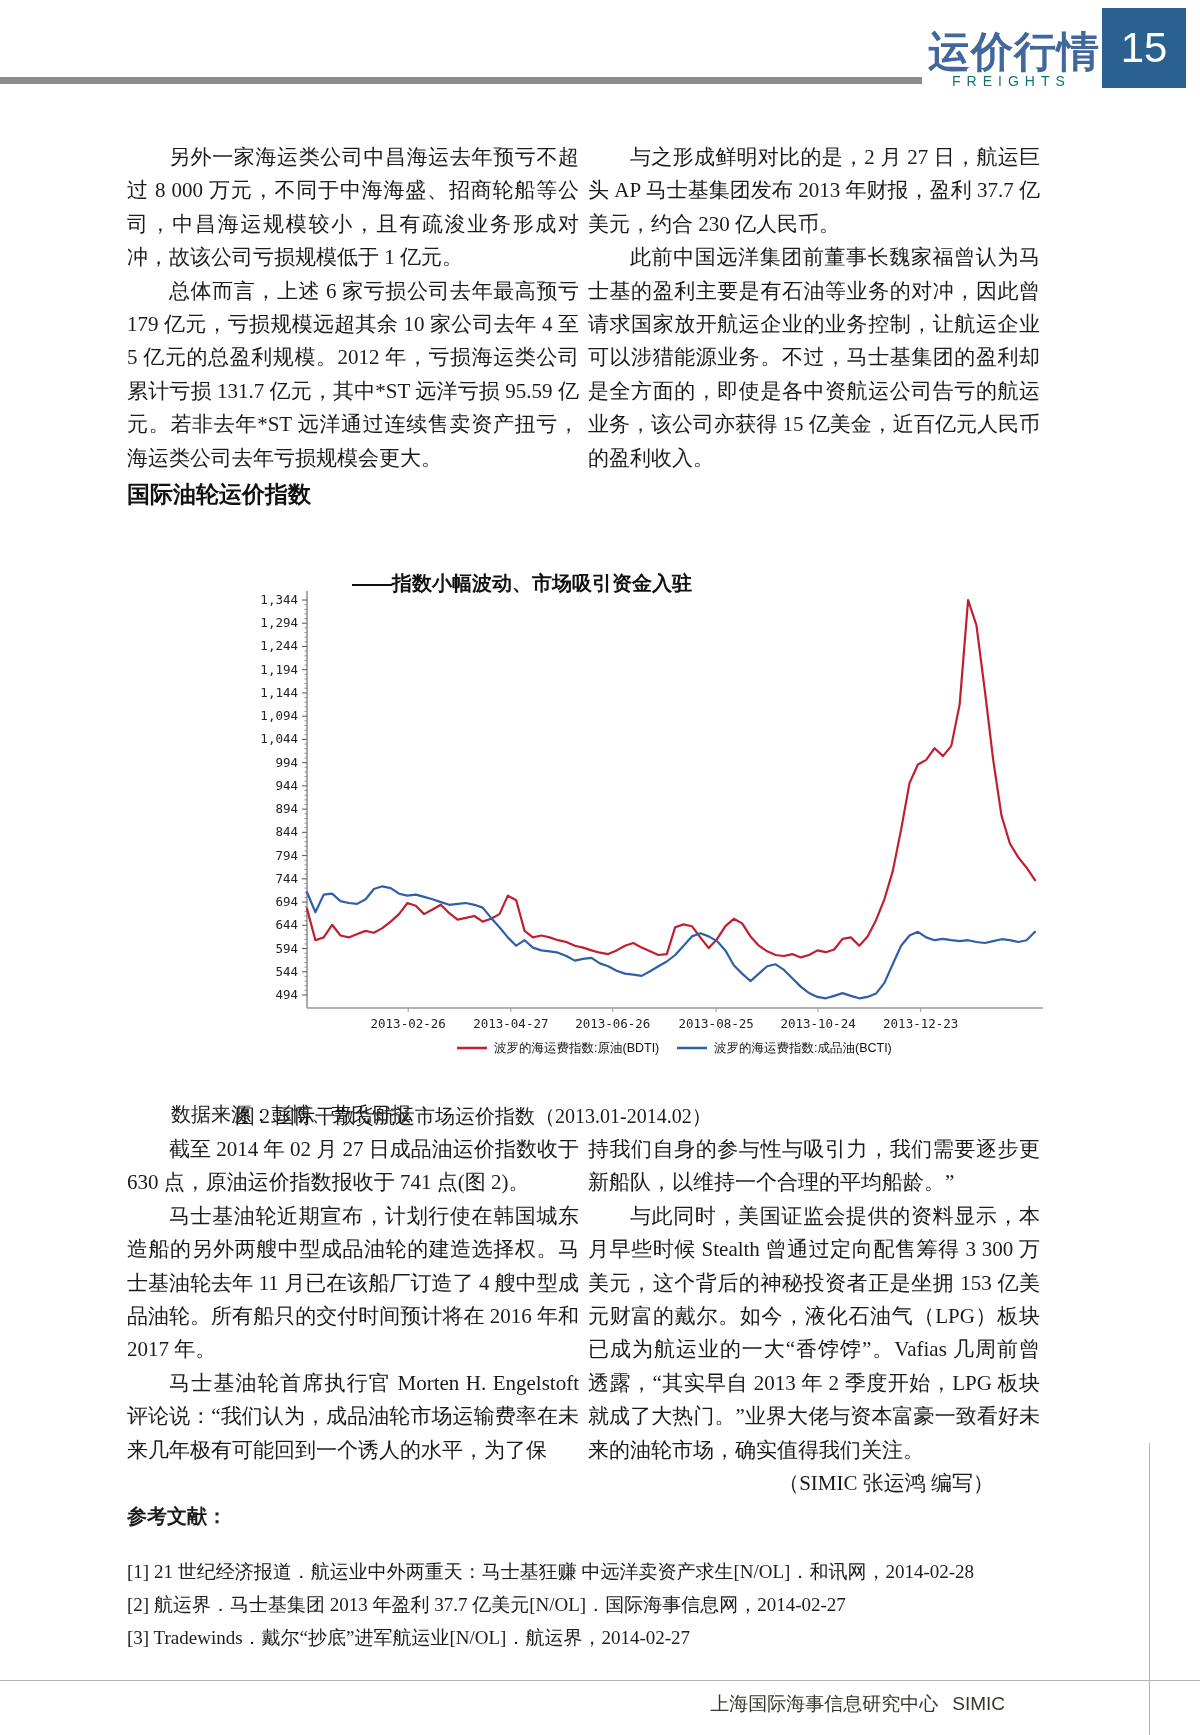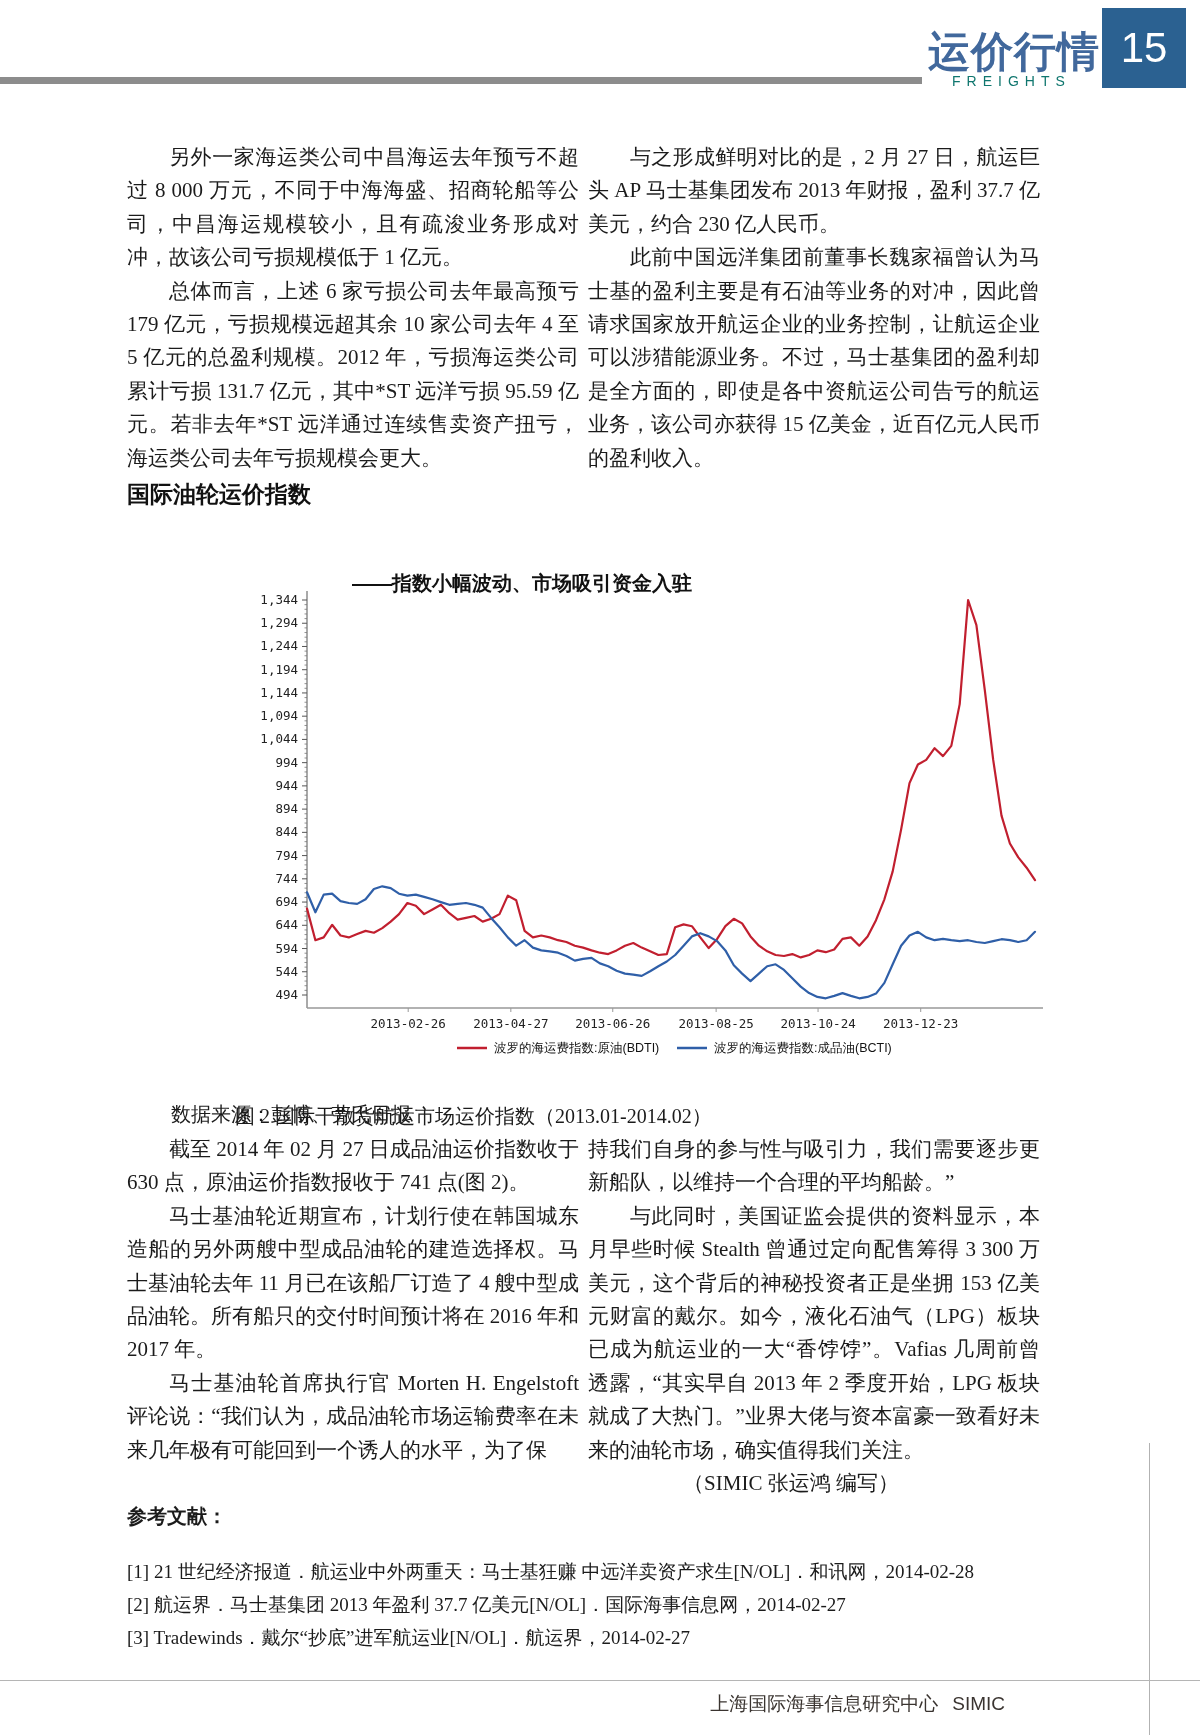--- a/index.html
+++ b/index.html
@@ -14,21 +14,21 @@
   .page-badge{position:absolute;left:1102px;top:8px;width:84px;height:80px;background:#2b6191;
         color:#fff;font-family:"Liberation Sans",sans-serif;font-size:42px;
         display:flex;align-items:center;justify-content:center;}
   
   .cols{position:absolute;left:127px;width:913px;display:flex;gap:9px;}
   #intro-block{top:141px;}
   #body-block{top:1133px;}
   .col{width:452px;text-align:justify;font-size:21px;line-height:33.4px;}
   .para{margin:0;}
   .indent{text-indent:2em;}
-  .byline{margin:0;text-align:center;padding-right:46px;}
+  .byline{margin:0;text-align:right;padding-right:46px;}
   
   .section-heading{position:absolute;left:127px;top:479px;font-family:Liberation Sans, sans-serif;
         font-weight:bold;font-size:23px;color:#111;}
   .section-subtitle{position:absolute;left:352px;top:526px;font-family:"Liberation Sans",sans-serif;
         font-weight:bold;font-size:20px;color:#111;margin-top:44px;}
   
   #chart-wrap{position:absolute;left:235px;top:575px;width:810px;height:492px;}
   .fig-caption{position:absolute;left:235px;top:1103px;width:770px;font-size:20px;}
   .fig-source{position:absolute;left:171px;top:1101px;font-size:20px;}
   

